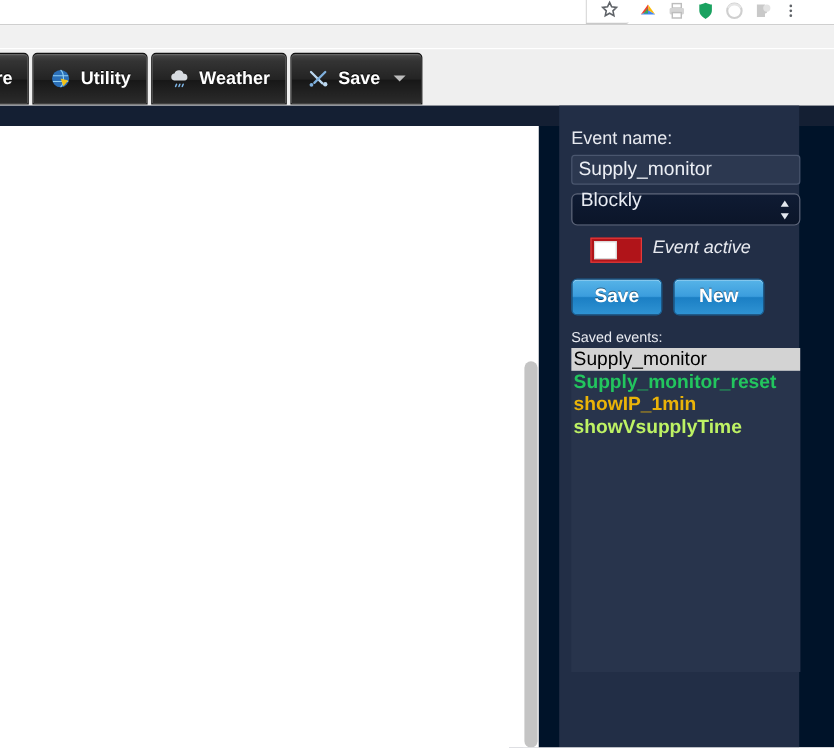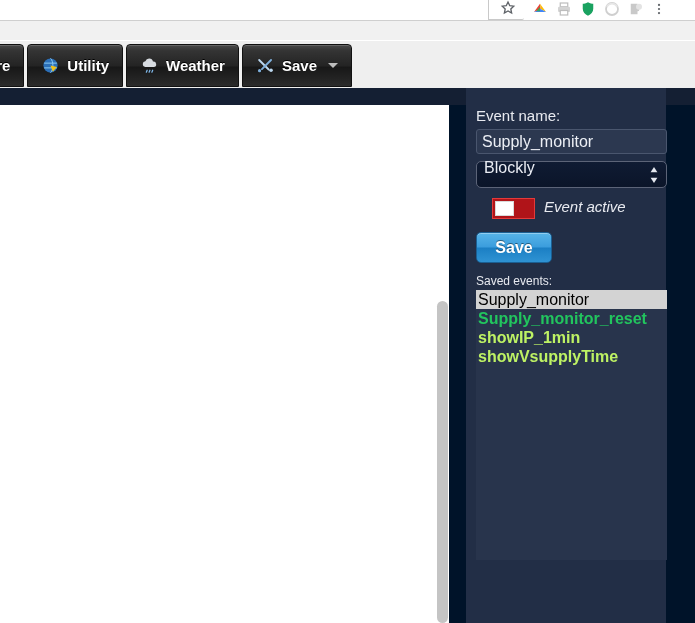--- a/index.html
+++ b/index.html
@@ -294,26 +294,27 @@
 
     <div class="toggle-row">
       <div class="toggle">
         <span class="knob"></span>
       </div>
       <span class="toggle-label">Event active</span>
     </div>
 
     <div class="btn-row">
       <button class="btn">Save</button>
+      <button class="btn">New</button>
     </div>
 
     <div class="saved-label">Saved events:</div>
 
     <div class="events-list" id="events-list">
         <div class="event-item sel-row">Supply_monitor</div>
         <div class="event-item" style="color: #22c55e;">Supply_monitor_reset</div>
-        <div class="event-item" style="color: #bef264;">showIP_1min</div>
+        <div class="event-item" style="color: #eab308;">showIP_1min</div>
         <div class="event-item" style="color: #bef264;">showVsupplyTime</div>
       </div>
 
   </div>
 
 </div>
 
 </body></html>

